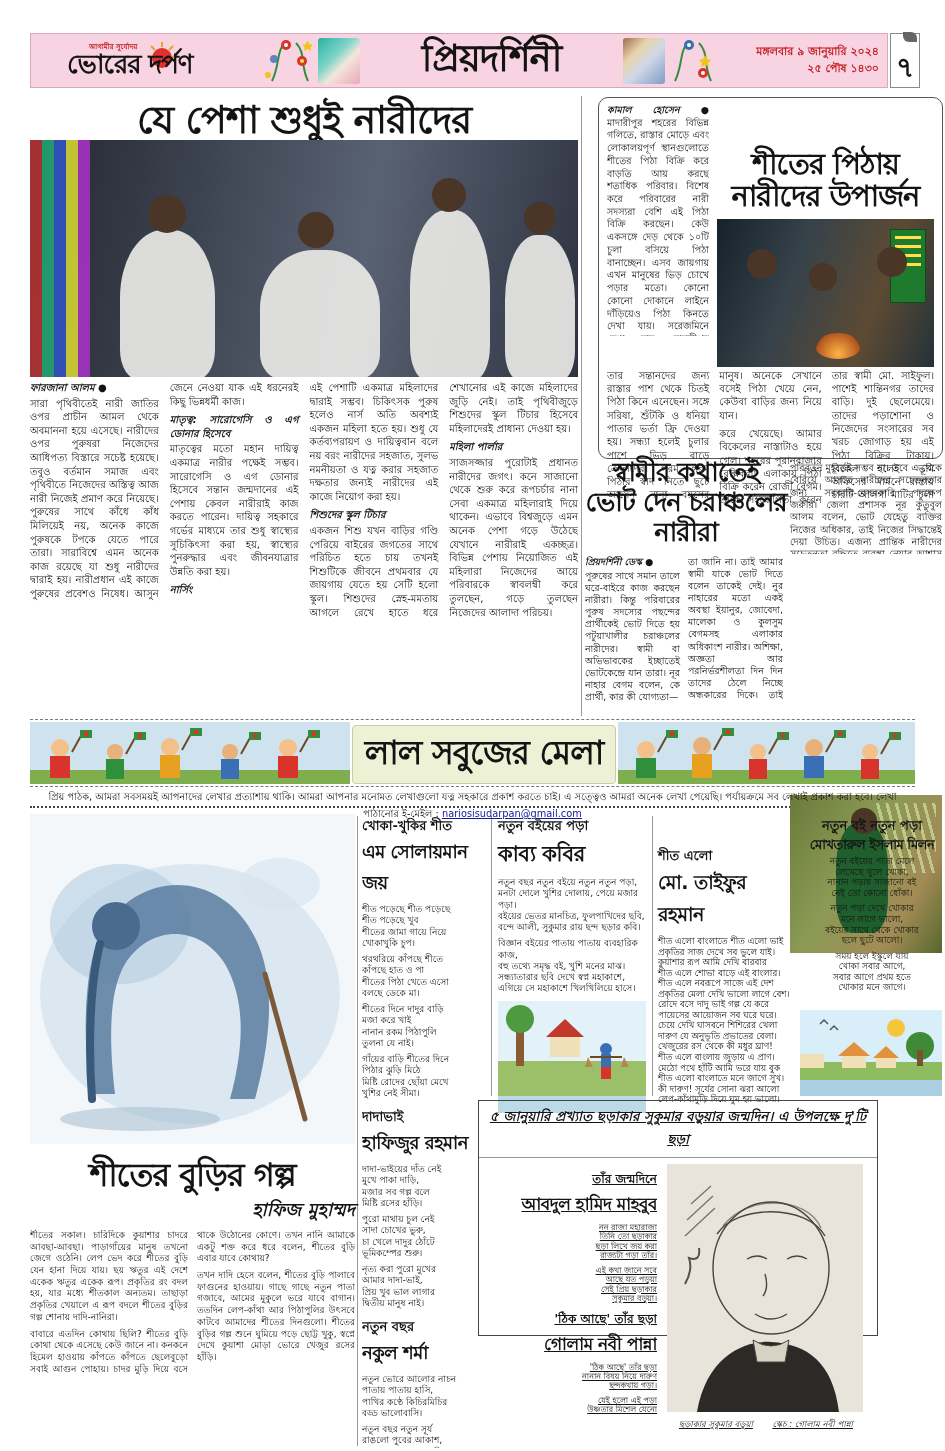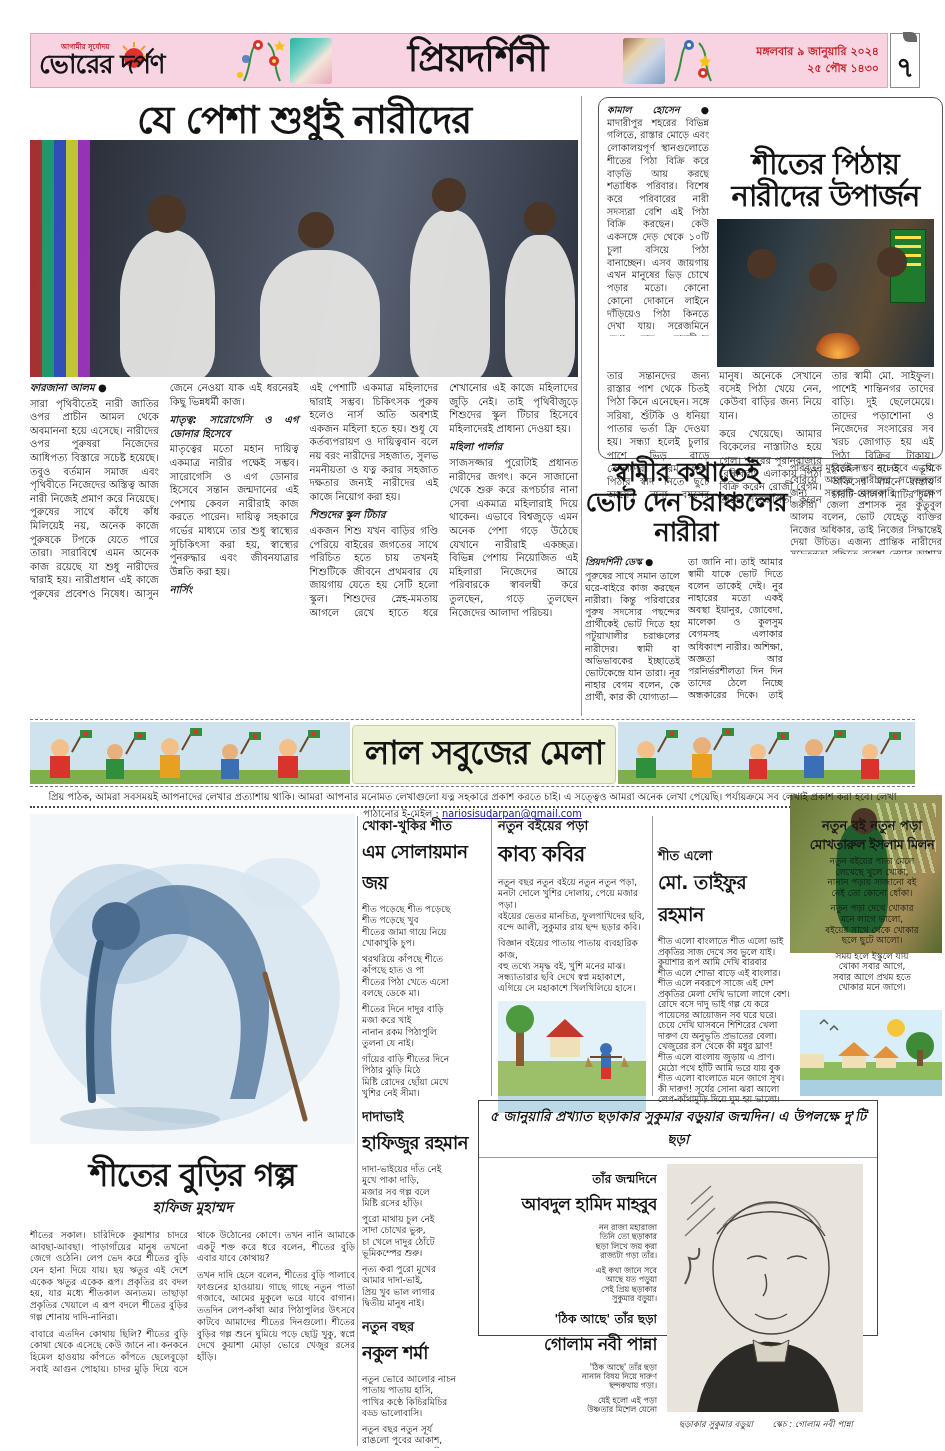--- a/index.html
+++ b/index.html
@@ -2,21 +2,21 @@
 <html><head>
 <meta charset="utf-8">
 <style>
   html,body{margin:0;padding:0;background:#f2f2f2;}
   #page{position:relative;width:945px;height:1451px;background:#ffffff;margin:0 auto;
         font-family:"DejaVu Sans",sans-serif;color:#141414;overflow:hidden;}
   .abs{position:absolute;}
   
   .hbar{left:30px;top:33px;width:858px;height:55px;background:#f8d3e2;border:1px solid #d9a8bf;
         display:flex;align-items:center;box-sizing:border-box;padding:0 8px;}
-  .mast{position:relative;width:195px;line-height:1;}
+  .mast{position:relative;width:195px;line-height:1;margin-left:28px;}
   .slogan{font-size:7px;color:#c41e22;font-weight:bold;margin-left:22px;}
   .pname{font-size:26px;font-weight:900;letter-spacing:-1px;position:relative;z-index:2;}
   .sunsvg{position:absolute;left:78px;top:-4px;z-index:1;}
   .flower{width:56px;height:48px;flex:0 0 auto;}
   .artthumb{width:42px;height:46px;border-radius:3px;flex:0 0 auto;}
   .art1{background:linear-gradient(135deg,#27b3a4 0%,#7fd4c8 40%,#f3e6da 60%,#e9a9b9 100%);}
   .art2{background:linear-gradient(315deg,#7f9cc4 0%,#cfd8e8 45%,#e8d3a9 70%,#9c6b4f 100%);}
   .sectitle{flex:1;text-align:center;font-size:37px;font-weight:900;letter-spacing:-1px;}
   .dates{width:158px;text-align:right;color:#c41e22;font-size:11px;font-weight:bold;line-height:1.5;}
   .pagebox{left:890px;top:33px;width:30px;height:55px;background:#fff;border:1px solid #8a8a8a;box-sizing:border-box;}
@@ -74,25 +74,25 @@
   .colC{left:498px;top:816px;width:148px;}
   .colD1{left:658px;top:846px;width:136px;}
   .colD2{left:802px;top:816px;width:140px;height:192px;overflow:hidden;}
   .colD2 .pauthor{font-size:13px;line-height:1.1;}
   .colD1 .ln,.colD2 .ln{font-size:8.8px;line-height:1.2;}
   .gap{height:8px;}
   .illoC{width:148px;height:112px;margin-top:6px;}
   .illoD{left:800px;top:1010px;width:142px;height:86px;}
   .illoA{left:30px;top:814px;width:325px;height:330px;}
   .storyhead{left:30px;top:1150px;width:325px;text-align:center;font-size:32px;font-weight:900;letter-spacing:-1px;}
-  .storyauthor{left:30px;top:1196px;width:325px;text-align:center;font-size:14px;font-weight:bold;font-style:italic;}
+  .storyauthor{left:30px;top:1196px;width:325px;text-align:right;font-size:18px;font-weight:bold;font-style:italic;}
   .storybody{left:30px;top:1230px;width:325px;height:214px;column-count:2;column-gap:9px;
              font-size:9px;line-height:1.3;text-align:justify;overflow:hidden;}
   
-  .bdbox{left:478px;top:1100px;width:400px;height:236px;border:1.5px solid #444;box-sizing:border-box;}
+  .bdbox{left:478px;top:1100px;width:400px;height:236px;border:1.5px solid #444;box-sizing:border-box;text-decoration:underline;}
   .bdheader{font-size:13.5px;font-weight:bold;font-style:italic;text-align:center;padding:5px 4px;
             border-bottom:1px solid #999;}
   .bdinner{display:flex;padding:6px 8px 0 10px;gap:10px;text-align:right;}
   .bdleft{width:168px;overflow:hidden;height:250px;}
   .bdleft .kicker{font-size:12px;margin-top:6px;}
   .bdleft .pauthor{font-size:17px;}
   .bdleft .ln{font-size:8px;line-height:1.18;}
   .sketch{width:196px;height:248px;background:#e8e4db;}
   .bdcaps{display:flex;justify-content:space-between;padding:4px 16px 0 190px;font-size:8.5px;font-style:italic;}
   .bdcaps{padding:4px 24px 0 200px;}

